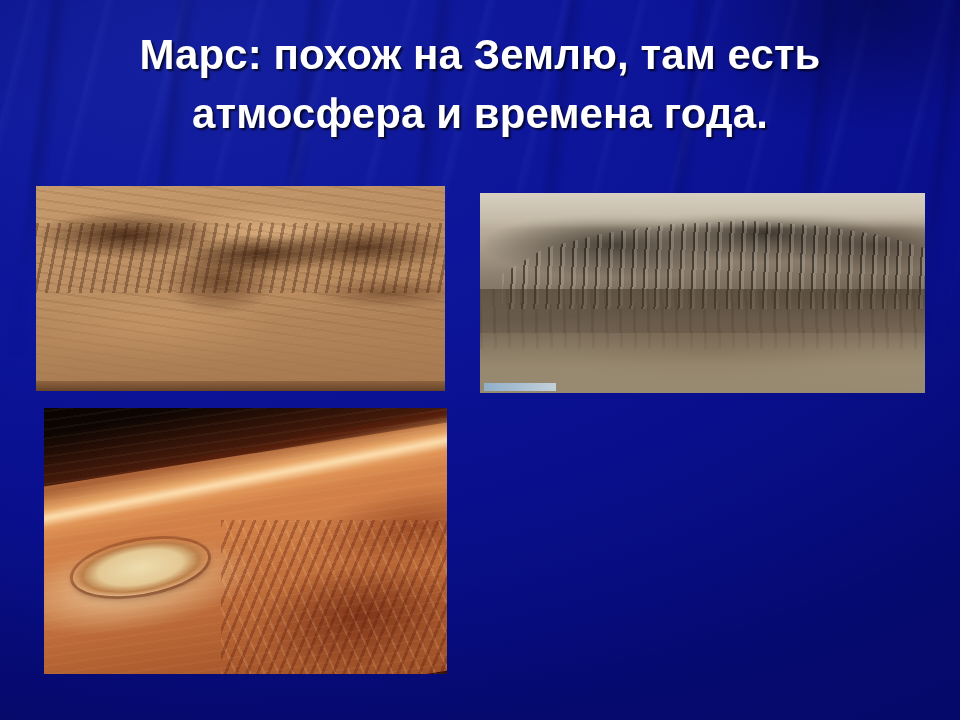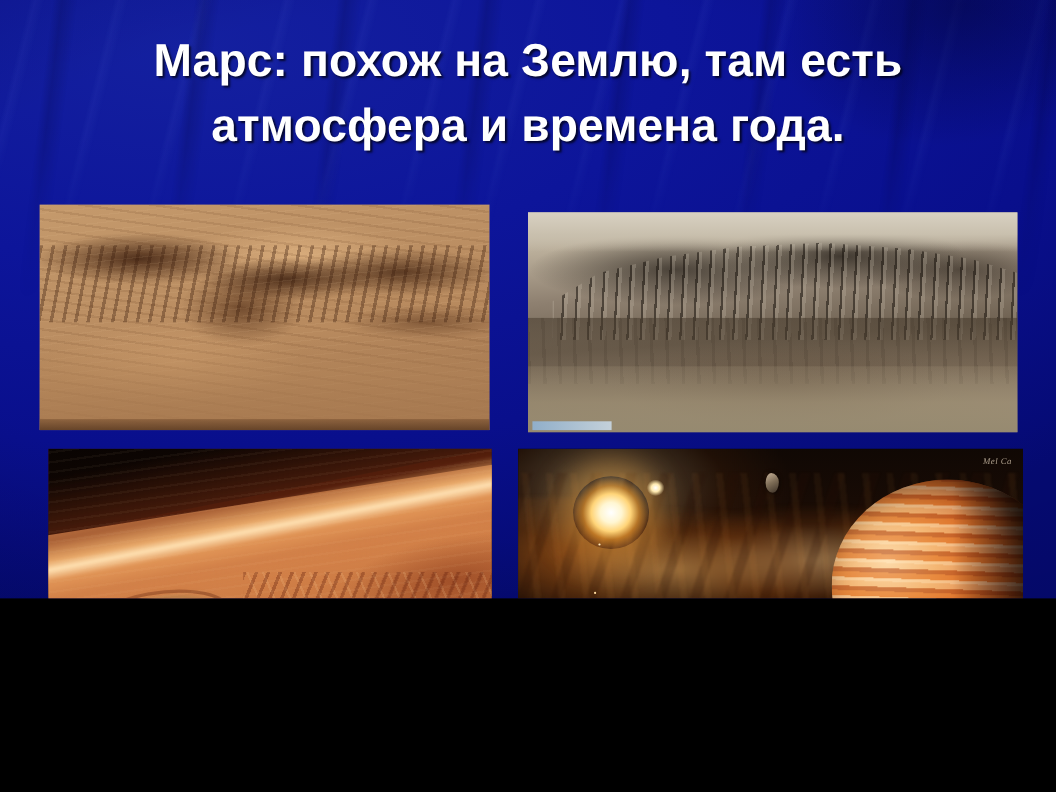--- a/index.html
+++ b/index.html
@@ -3,21 +3,21 @@
 <meta charset="utf-8">
 <style>
   html, body {
     margin: 0;
     padding: 0;
     background: #000;
   }
   #slide {
     position: relative;
     width: 960px;
-    height: 544px;
+    height: 720px;
     overflow: hidden;
     font-family: "Liberation Sans", sans-serif;
     background: #0a119a;
   }
 
   
   .bg-base {
     position: absolute;
     inset: 0;
     background:
@@ -340,32 +340,14 @@
 
   <div class="photo img-mars-limb">
     <div class="space"></div>
     <div class="surface"></div>
     <div class="rough"></div>
     <div class="crater"></div>
     <div class="haze"></div>
     <div class="dust"></div>
   </div>
 
-  <div class="photo img-space-art">
-    <div class="sky"></div>
-    <div class="nebula"></div>
-    <div class="nebula2"></div>
-    <div class="sun"></div>
-    <div class="sun-companion"></div>
-    <div class="star-a"></div>
-    <div class="star-b"></div>
-    <div class="asteroid"></div>
-    <div class="planet">
-      <div class="planet-spot"></div>
-    </div>
-    <div class="horizon-glow"></div>
-    <div class="ground"></div>
-    <div class="ground-ridges"></div>
-    <div class="bottom-fade"></div>
-    <div class="signature">Mel Ca</div>
-  </div>
 
 </div>
 
 </body></html>

